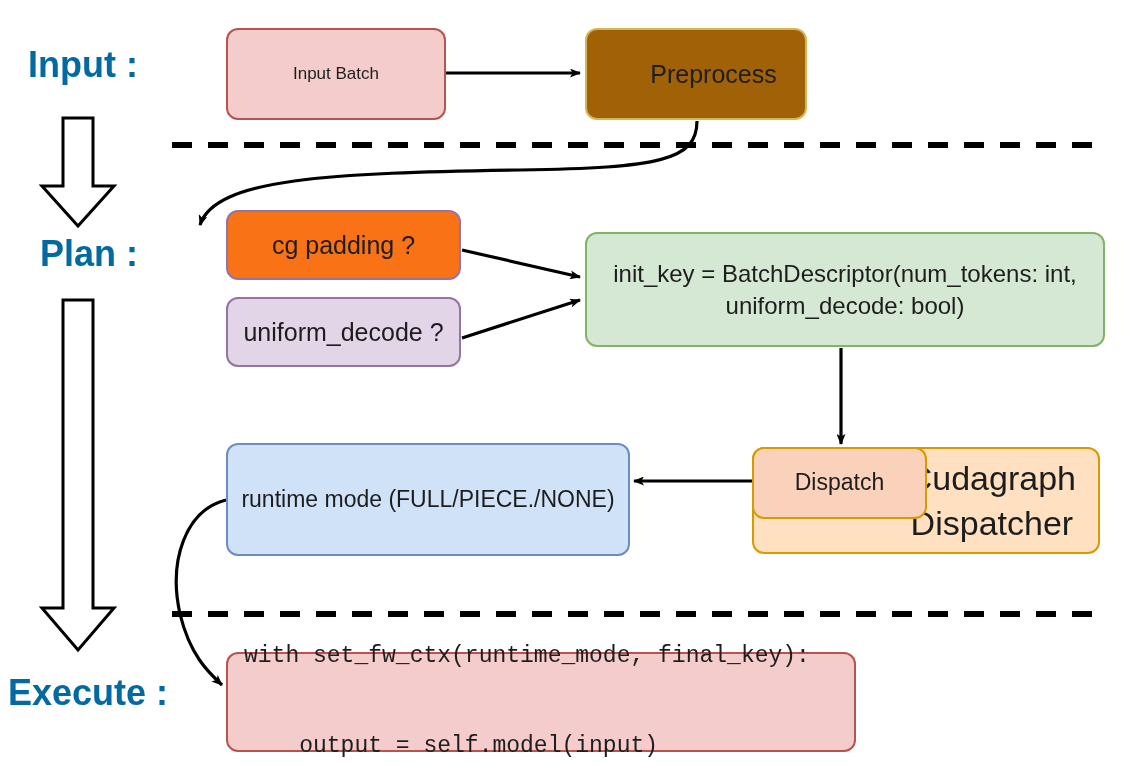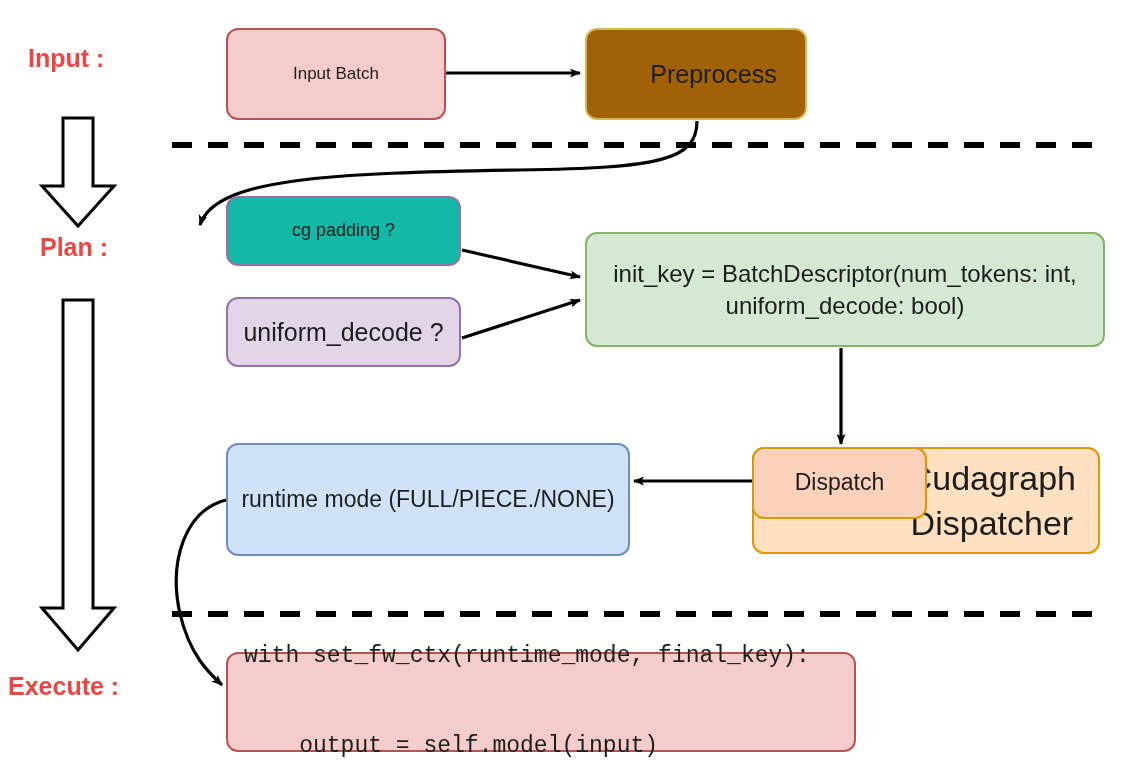--- a/index.html
+++ b/index.html
@@ -34,44 +34,44 @@
     text-align: center;
     border-radius: 12px;
     border-width: 2px;
     border-style: solid;
     color: #1d1d1d;
     line-height: 1.3;
   }
   .stage-label {
     position: absolute;
     font-weight: bold;
-    font-size: 25px;
-    color: #ef4444;
+    font-size: 36px;
+    color: #0369a1;
     white-space: nowrap;
     text-align: right;
   }
   .code-node {
     font-family: "Liberation Mono", monospace;
     font-size: 23px;
     white-space: pre;
     text-align: left;
     justify-content: flex-start;
     align-items: center;
     padding-left: 16px;
     letter-spacing: 0px;
   }
   .lbl {
     display: block;
   }
   .n-input-batch  { left: 226px; top: 28px;  width: 220px; height: 92px;  font-size: 17px;
                     background: #f5cccc; border-color: #b85450; }
   .n-preprocess   { left: 585px; top: 28px;  width: 222px; height: 92px;  font-size: 25px;
                     background: #a16207; border-color: #d6b656; padding-left: 35px; }
-  .n-cg-padding   { left: 226px; top: 196px; width: 235px; height: 70px;  font-size: 18px;
-                    background: #14b8a6; border-color: #9673a6; }
+  .n-cg-padding   { left: 226px; top: 210px; width: 235px; height: 70px;  font-size: 25px;
+                    background: #f97316; border-color: #9673a6; }
   .n-uniform-dec  { left: 226px; top: 297px; width: 235px; height: 70px;  font-size: 25px;
                     background: #e1d5e7; border-color: #9673a6; }
   .n-init-key     { left: 585px; top: 232px; width: 520px; height: 115px; font-size: 24px;
                     background: #d5e8d4; border-color: #82b366; padding: 0 24px; }
   .n-runtime      { left: 226px; top: 443px; width: 404px; height: 113px; font-size: 23px;
                     background: #cfe2f7; border-color: #6c8ebf; }
   .n-cudagraph    { left: 752px; top: 447px; width: 348px; height: 107px; font-size: 34px;
                     background: #ffe0c0; border-color: #d79b00;
                     justify-content: flex-end; padding-right: 22px; }
   .n-dispatch     { left: 752px; top: 447px; width: 175px; height: 72px;  font-size: 23px;

